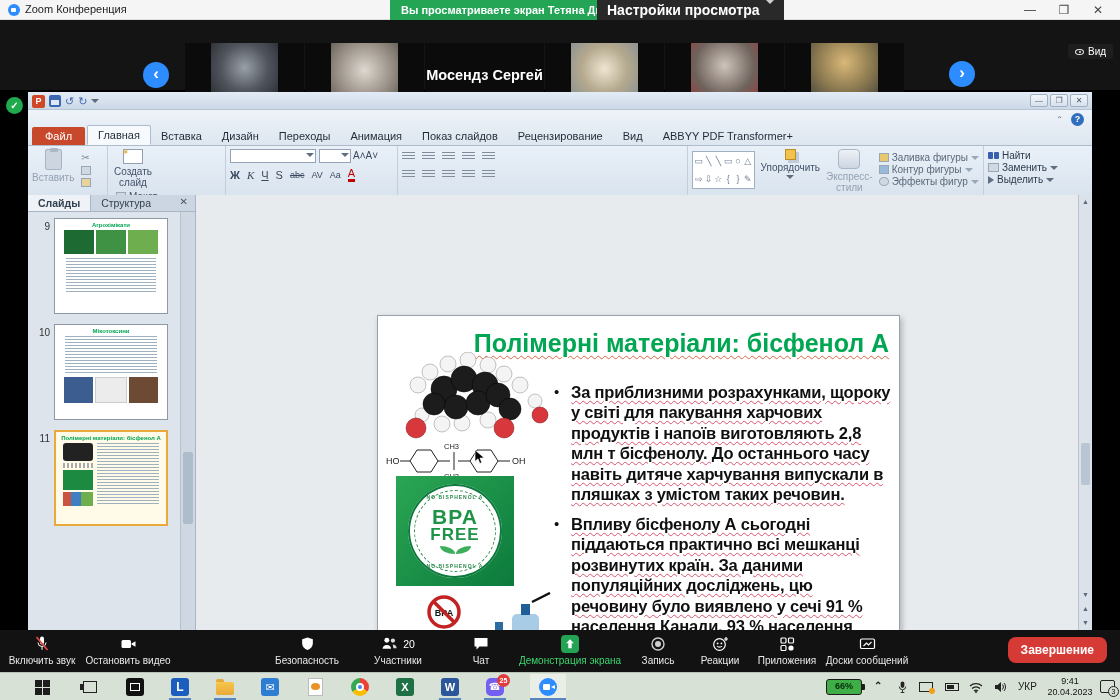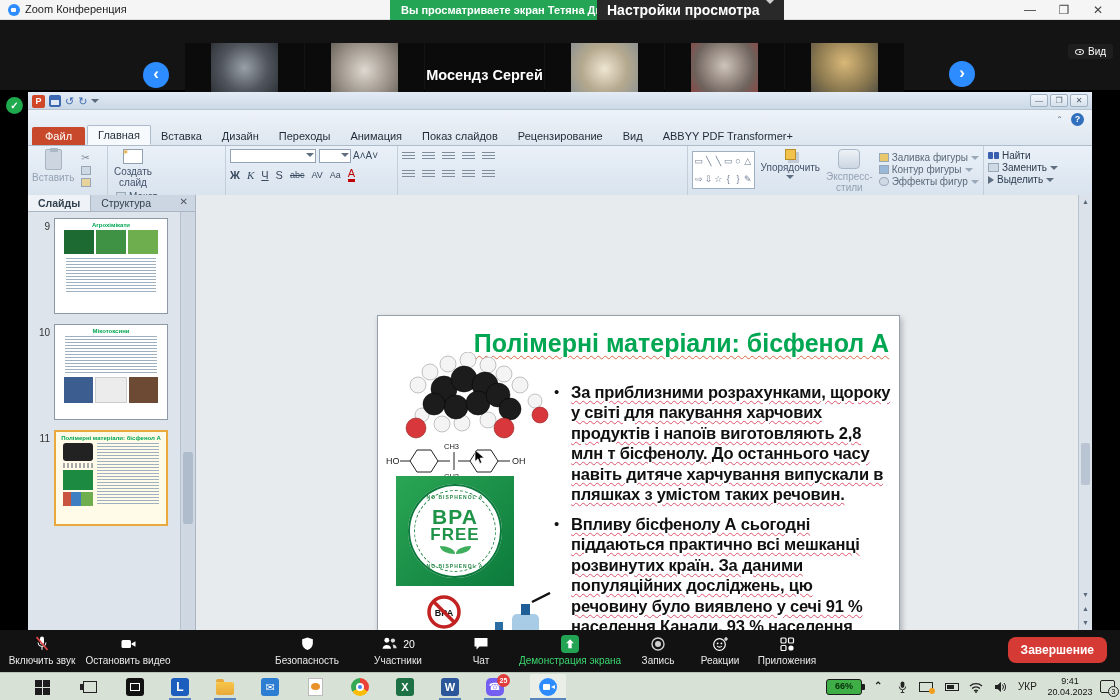--- a/index.html
+++ b/index.html
@@ -723,20 +723,29 @@
               <rect x="2" y="2" width="5" height="5" rx="1"></rect>
               <rect x="9.5" y="2" width="5" height="5" rx="1"></rect>
               <rect x="2" y="9.5" width="5" height="5" rx="1"></rect>
             </g>
             <circle cx="12" cy="12" r="2.6" fill="#fff"></circle>
           </svg>
         </div>
       <div class="zb-label">Приложения</div>
     </div>
 
+    <div class="zb" style="left:816px;width:102px">
+      <div class="ics">
+          <svg width="17" height="14" viewBox="0 0 17 14">
+            <rect x="1.5" y="2" width="14" height="9.5" rx="1.3" fill="none" stroke="#fff" stroke-width="1.2"></rect>
+            <path d="M4.5 9l3-3 2 2 3-3" stroke="#fff" fill="none" stroke-width="1.1"></path>
+          </svg>
+        </div>
+      <div class="zb-label">Доски сообщений</div>
+    </div>
 
     <div class="leave-btn">Завершение</div>
   </div>
 
   <div class="taskbar">
     <div class="zoom-active"></div>
     <div class="tb-ic" style="left:32px">
         <span class="start">
           <i></i>
           <i></i>

